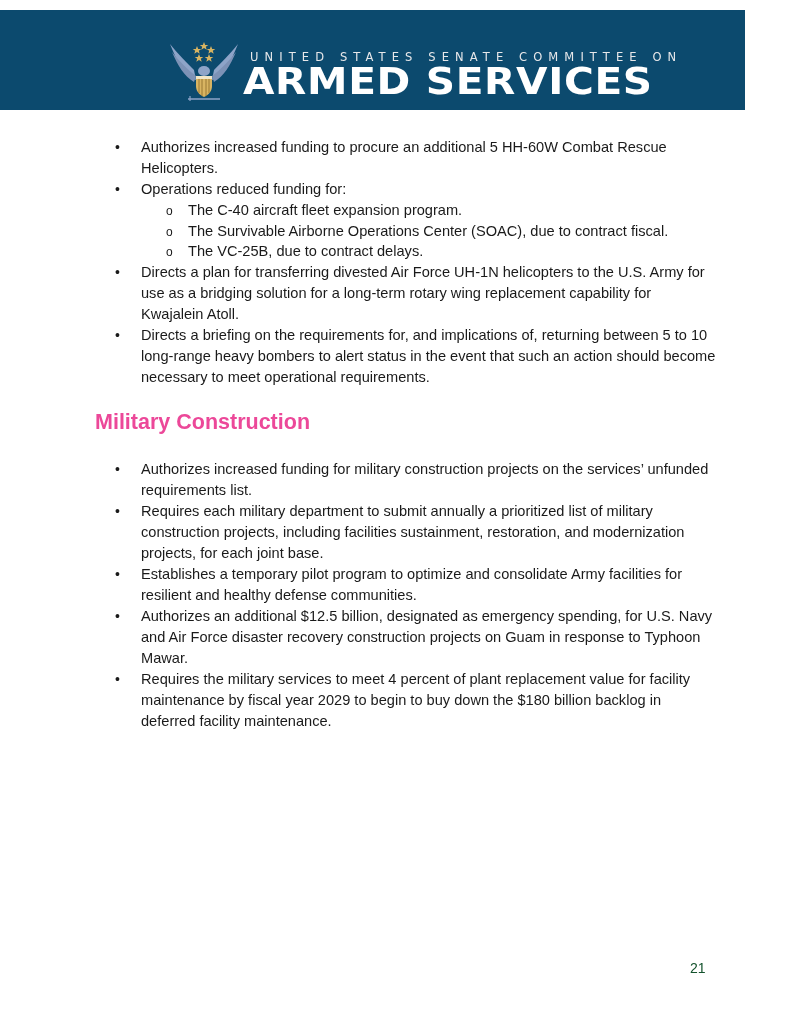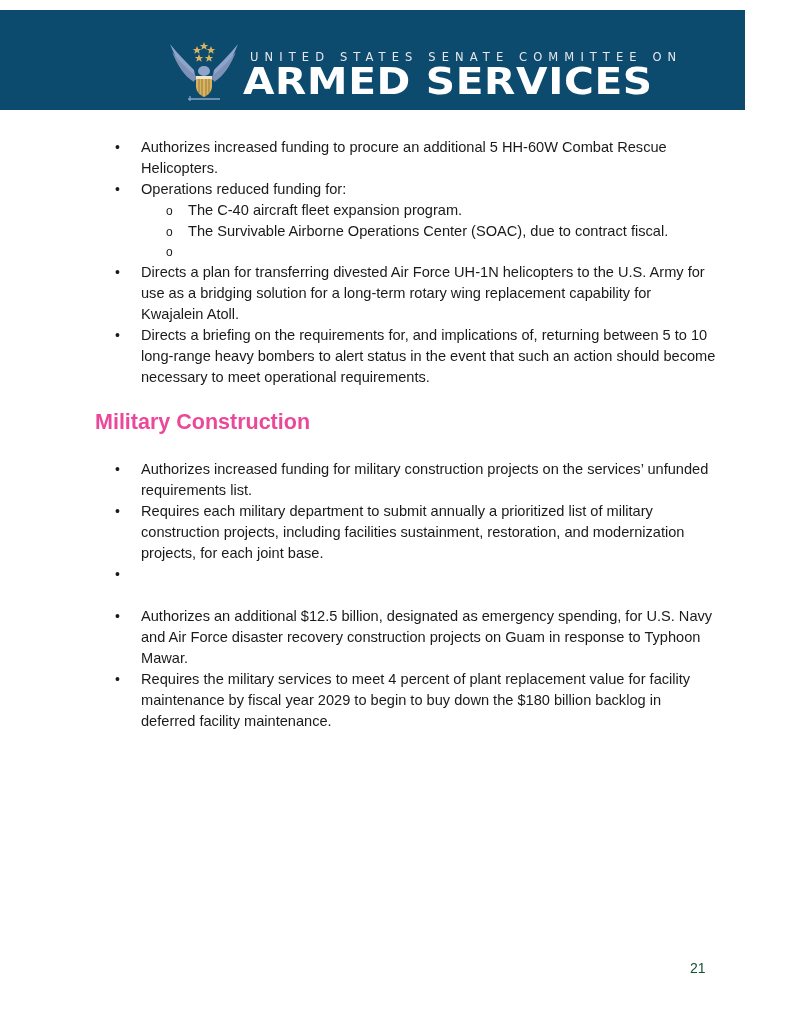--- a/index.html
+++ b/index.html
@@ -70,20 +70,21 @@
   <div class="sub" style="top:200px;">
     <span class="bullet">o</span>
     <span>The C-40 aircraft fleet expansion program.</span>
   </div>
   <div class="sub" style="top:221px;">
     <span class="bullet">o</span>
     <span>The Survivable Airborne Operations Center (SOAC), due to contract fiscal.</span>
   </div>
   <div class="sub" style="top:241px;">
     <span class="bullet">o</span>
+    <span>The VC-25B, due to contract delays.</span>
   </div>
   <div class="item" style="top:262px;">
     <span class="bullet">•</span>
     <span>Directs a plan for transferring divested Air Force UH-1N helicopters to the U.S. Army for use as a bridging solution for a long-term rotary wing replacement capability for Kwajalein Atoll.</span>
   </div>
   <div class="item" style="top:325px;">
     <span class="bullet">•</span>
     <span>Directs a briefing on the requirements for, and implications of, returning between 5 to 10 long-range heavy bombers to alert status in the event that such an action should become necessary to meet operational requirements.</span>
   </div>
 
@@ -92,20 +93,21 @@
   <div class="item" style="top:459px;">
     <span class="bullet">•</span>
     <span>Authorizes increased funding for military construction projects on the services’ unfunded requirements list.</span>
   </div>
   <div class="item" style="top:501px;">
     <span class="bullet">•</span>
     <span>Requires each military department to submit annually a prioritized list of military construction projects, including facilities sustainment, restoration, and modernization projects, for each joint base.</span>
   </div>
   <div class="item" style="top:564px;">
     <span class="bullet">•</span>
+    <span>Establishes a temporary pilot program to optimize and consolidate Army facilities for resilient and healthy defense communities.</span>
   </div>
   <div class="item" style="top:606px;">
     <span class="bullet">•</span>
     <span>Authorizes an additional $12.5 billion, designated as emergency spending, for U.S. Navy and Air Force disaster recovery construction projects on Guam in response to Typhoon Mawar.</span>
   </div>
   <div class="item" style="top:669px;">
     <span class="bullet">•</span>
     <span>Requires the military services to meet 4 percent of plant replacement value for facility maintenance by fiscal year 2029 to begin to buy down the $180 billion backlog in deferred facility maintenance.</span>
   </div>
 </div>

